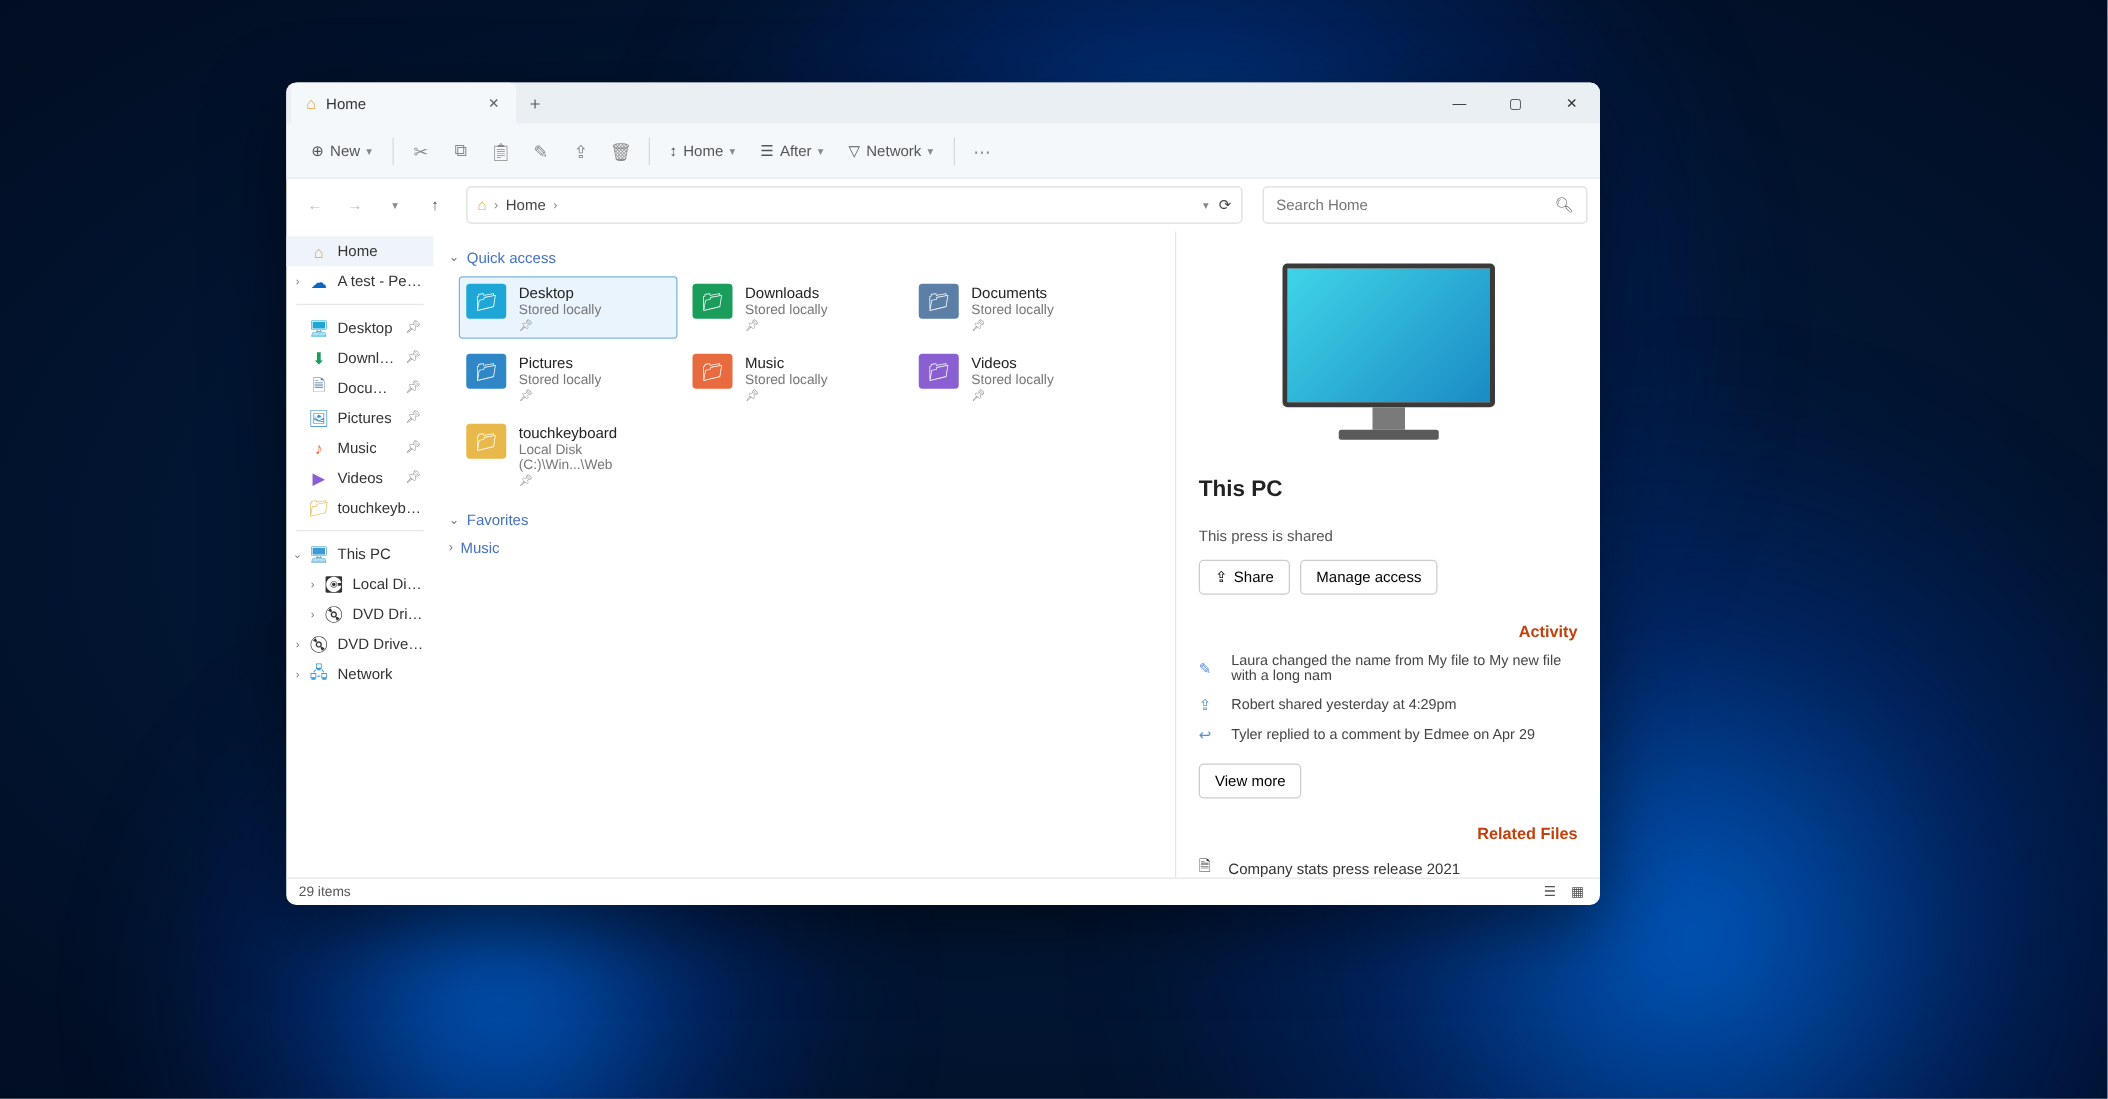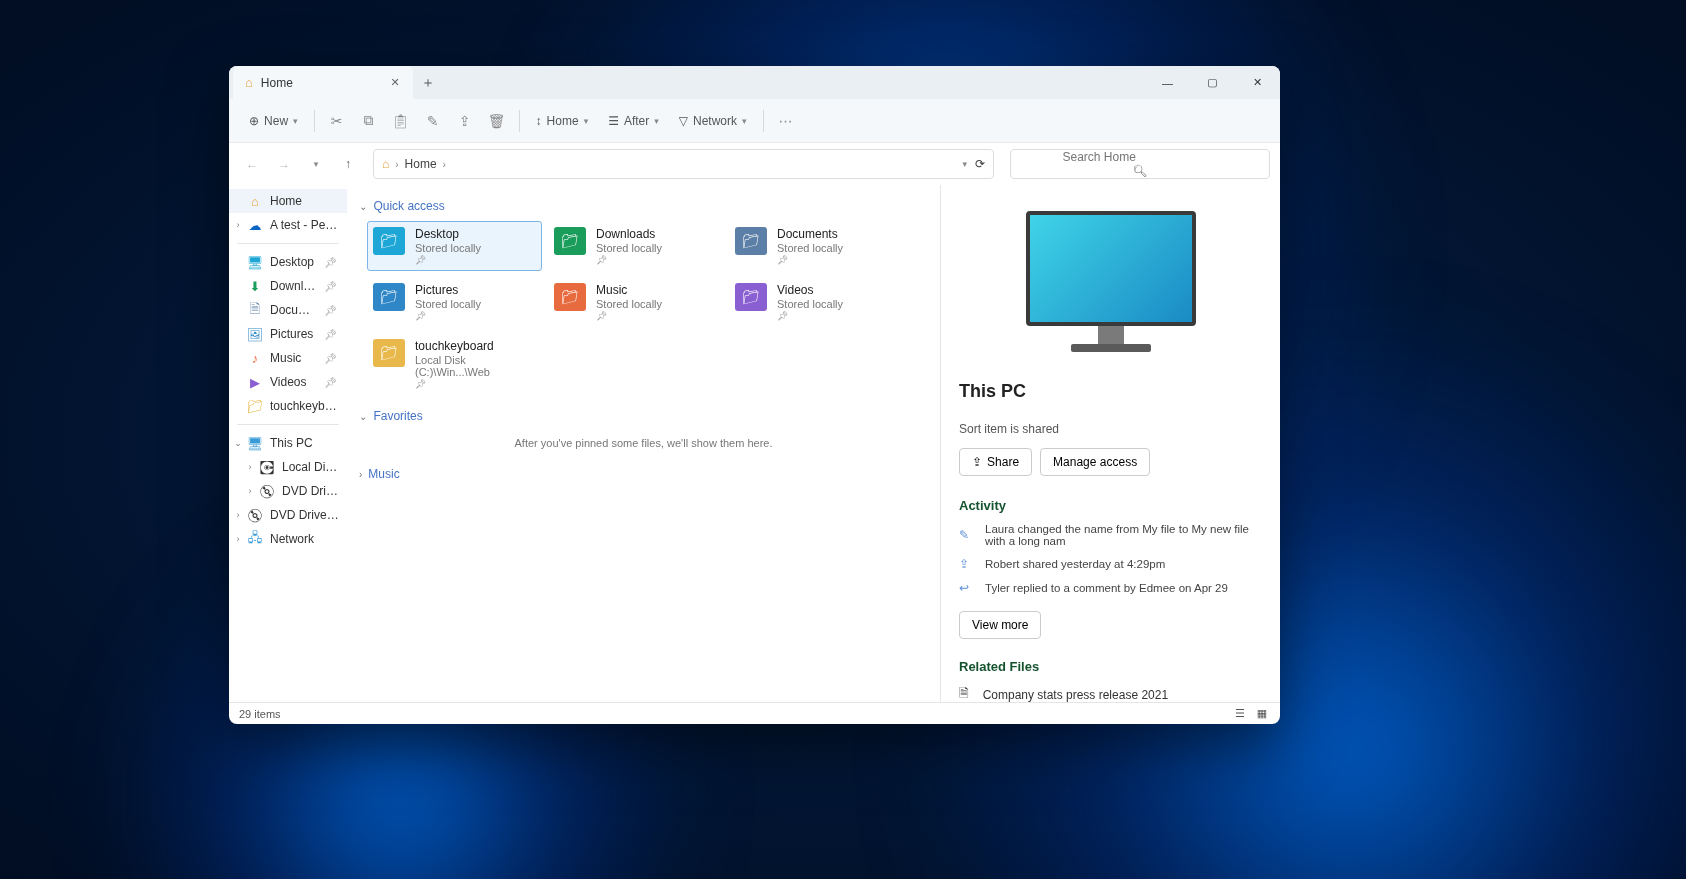--- a/index.html
+++ b/index.html
@@ -21,21 +21,21 @@
 .tb-item { display: flex; align-items: center; gap: 5px; padding: 5px 8px; border-radius: 4px; color: #555; font-size: 12px; }
 .tb-sep { width: 1px; height: 22px; background: #d8d8d8; margin: 0 4px; }
 .tb-icon { color: #888; font-size: 14px; width: 28px; height: 28px; display: flex; align-items: center; justify-content: center; border-radius: 4px; }
 .chev { font-size: 9px; color: #888; }
 .navbar { height: 42px; display: flex; align-items: center; padding: 0 10px; gap: 6px; }
 .nav-btn { width: 26px; height: 26px; display: flex; align-items: center; justify-content: center; color: #555; font-size: 12px; border-radius: 4px; }
 .nav-btn.disabled { color: #bbb; }
 .addr { flex: 1; height: 30px; border: 1px solid #ddd; border-radius: 4px; display: flex; align-items: center; padding: 0 8px; gap: 6px; font-size: 12px; color: #444; margin-left: 6px; }
 .addr .chev2 { color: #888; font-size: 10px; }
 .addr-dd { margin-left: auto; display:flex; gap:8px; align-items:center; }
-.search { width: 260px; height: 30px; border: 1px solid #ddd; border-radius: 4px; display: flex; align-items: center; padding: 0 10px; margin-left: 10px; flex-direction: column; }
+.search { width: 260px; height: 30px; border: 1px solid #ddd; border-radius: 4px; display: flex; align-items: center; padding: 0 10px; margin-left: 10px; }
 .search input { border: none; outline: none; flex: 1; font-size: 12px; color: #444; }
 .search-ic { color: #666; font-size: 12px; }
 .body { flex: 1; display: flex; overflow: hidden; }
 .sidebar { width: 118px; border-right: none; padding: 4px 0; overflow-y: auto; font-size: 12px; flex-shrink:0; }
 .sb-item { display: flex; align-items: center; padding: 4px 6px 4px 18px; gap: 7px; color: #333; position: relative; height: 24px; }
 .sb-item.sel { background: #eef4fa; }
 .sb-item .exp { position: absolute; left: 4px; font-size: 9px; color: #777; width: 10px; text-align: center; }
 .sb-item .pin { margin-left: auto; color: #888; font-size: 10px; margin-right: 4px; }
 .sb-ic { width: 16px; height: 16px; display: flex; align-items: center; justify-content: center; font-size: 13px; flex-shrink:0; }
 .sb-sep { height: 1px; background: #e5e5e5; margin: 6px 8px; }
@@ -54,21 +54,21 @@
 .fav-empty { font-size: 11px; color: #777; text-align: center; margin: 14px 0 18px 0; }
 .details { width: 340px; border-left: 1px solid #e5e5e5; padding: 16px 18px; overflow-y: auto; }
 .d-monitor { width: 170px; height: 150px; margin: 10px auto 20px auto; position: relative; }
 .d-screen { width: 170px; height: 115px; background: linear-gradient(135deg, #3fd4e8, #1a8bc4); border: 4px solid #3a3a3a; border-radius: 4px; }
 .d-stand1 { width: 26px; height: 18px; background: #7a7a7a; margin: 0 auto; }
 .d-stand2 { width: 80px; height: 8px; background: #5a5a5a; margin: 0 auto; border-radius: 2px; }
 .d-title { font-size: 18px; font-weight: 600; color: #222; margin-bottom: 20px; }
 .d-shared { font-size: 12px; color: #555; margin-bottom: 12px; }
 .d-btns { display: flex; gap: 8px; margin-bottom: 22px; }
 .d-btn { border: 1px solid #ccc; border-radius: 4px; padding: 6px 12px; font-size: 12px; background: #fff; display: flex; align-items: center; gap: 5px; }
-.d-sec-h { font-size: 13px; font-weight: 600; color: #14532d; margin-bottom: 10px; }
+.d-sec-h { font-size: 13px; font-weight: 600; color: #c2410c; margin-bottom: 10px; text-align: right; }
 .act-row { display: flex; align-items: center; gap: 12px; font-size: 11.5px; color: #444; margin-bottom: 10px; }
 .act-ic { width: 14px; color: #5b8fd6; font-size: 12px; flex-shrink:0; }
 .view-more { border: 1px solid #ccc; border-radius: 4px; padding: 6px 12px; font-size: 12px; background: #fff; margin-top: 6px; margin-bottom: 20px; display: inline-block; }
 .rf-row { display: flex; align-items: center; gap: 14px; font-size: 12px; color: #333; margin-top: 10px; }
 .status { height: 22px; border-top: 1px solid #e5e5e5; display: flex; align-items: center; padding: 0 10px; font-size: 11px; color: #555; }
 .status .layout { margin-left: auto; display: flex; gap: 6px; color: #555; }
 .layout span { width: 16px; height: 14px; display:flex; align-items:center; justify-content:center; }
 .sb-label { white-space: nowrap; overflow: hidden; text-overflow: ellipsis; }
 </style>
 </head>
@@ -282,35 +282,34 @@
       <span class="qname">touchkeyboard</span>
       <span class="qsub">Local Disk (C:)\Win...\Web</span>
       <span class="qpin">📌︎</span>
     </div>
           </div>
         </div>
       <div class="sect-h">
           <span class="exp2">⌄</span>
           <span>Favorites</span>
         </div>
-      <div class="fav-empty">After you've pinned some files, we'll show them here.</div>
       <div class="sect-h">
           <span class="exp2">›</span>
           <span>Music</span>
         </div>
     </div>
 
     <div class="details">
       <div class="d-monitor">
         <div class="d-screen"></div>
           <div class="d-stand1"></div>
           <div class="d-stand2"></div>
       </div>
       <div class="d-title">This PC</div>
-      <div class="d-shared">Sort item is shared</div>
+      <div class="d-shared">This press is shared</div>
       <div class="d-btns">
         <div class="d-btn">
             <span>⇪</span>
             <span>Share</span>
           </div>
         <div class="d-btn">
             <span>Manage access</span>
           </div>
       </div>
       <div class="d-sec-h">Activity</div>

